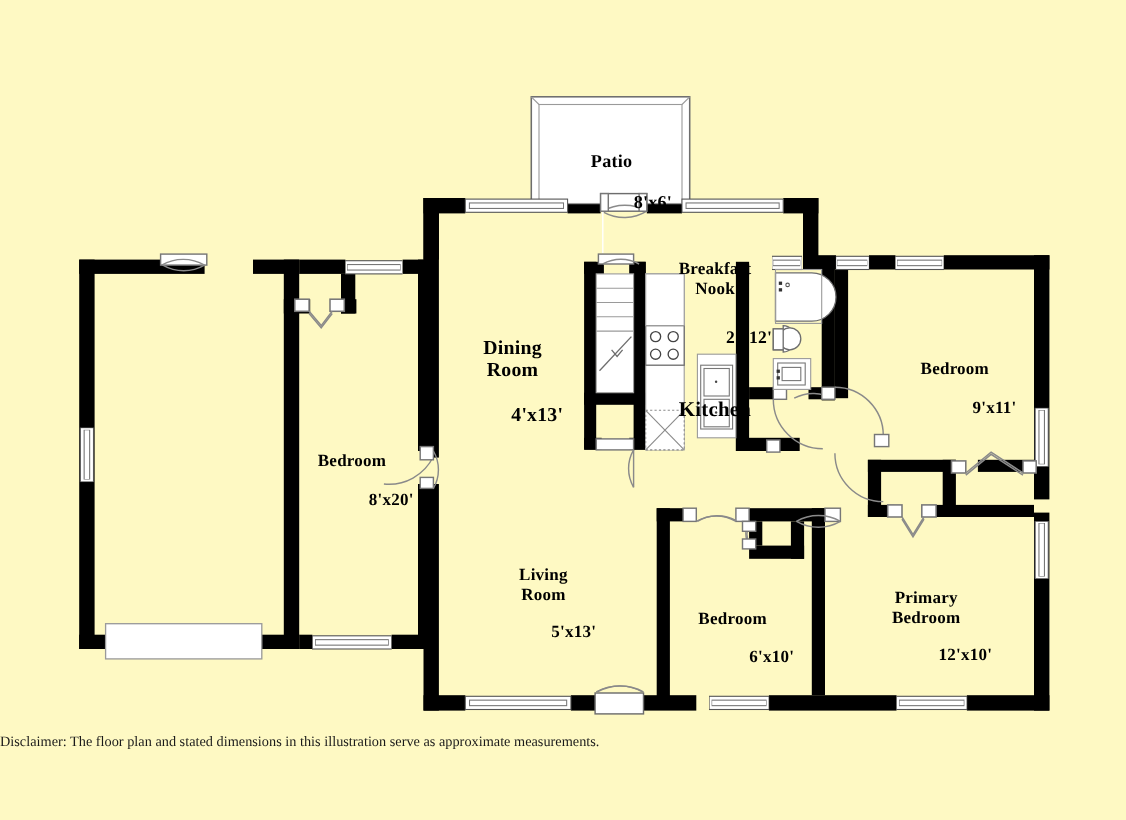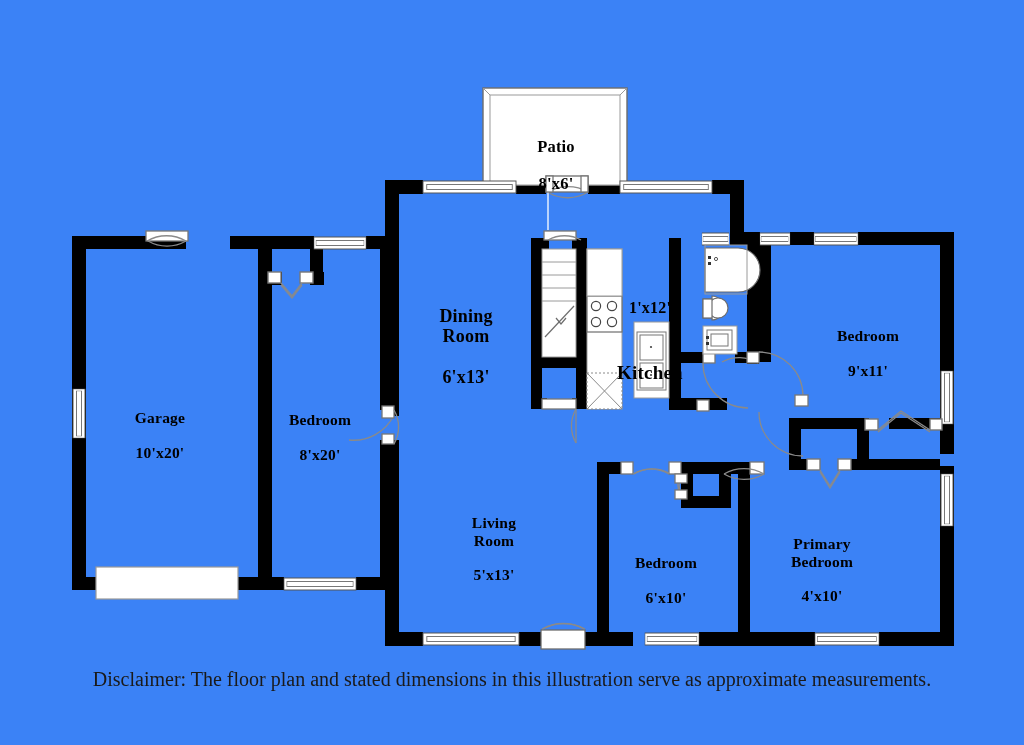--- a/index.html
+++ b/index.html
@@ -1,42 +1,42 @@
 <!DOCTYPE html>
 <html><head>
 <meta charset="utf-8">
 <style>
   html,body{margin:0;padding:0;background:#ffffff;}
   body{
     width:1024px;height:745px;overflow:hidden;
     font-family:"Liberation Serif", serif;
     color:#000;
   }
-  #plan{position:relative;width:1024px;height:745px;background:#3b82f6;}
+  #plan{position:relative;width:1024px;height:745px;background:#fef9c3;}
   svg#floor{position:absolute;left:0;top:0;width:1024px;height:745px;display:block;}
 
   .room-label{
     position:absolute;
     text-align:center;
     font-family:"Liberation Serif", serif;
     font-weight:bold;
     color:#000;
     line-height:1.12;
     white-space:pre-line;
     letter-spacing:.2px;
   }
   .room-label .nm{display:block;}
-  .room-label .dm{display:block;}
+  .room-label .dm{display:block;text-align:right;}
 
   #disclaimer{
     position:absolute;
     left:0;right:0;top:666px;
-    text-align:center;
+    text-align:left;
     font-family:"Liberation Serif", serif;
-    font-size:20px;
+    font-size:13px;
     line-height:1.30;
     color:#1a1a1a;
   }
   #disclaimer .l2{display:block;}
 </style>
 </head>
 <body>
 
 <div id="plan">
 
@@ -339,63 +339,63 @@
       <rect x="96" y="567" width="142" height="32" fill="#fff" stroke="#9a9a9a" stroke-width="1.2"></rect>
     </g>
 
   </svg>
 
   <div class="room-label" style="left:501px;top:120px;width:110px;font-size:16.5px;">
     <span class="nm">Patio</span>
     <span class="dm">8'x6'</span>
   </div>
 
+  <div class="room-label" style="left:600px;top:219px;width:100px;font-size:15.5px;">
+    <span class="nm">Breakfast
+Nook</span>
+  </div>
   <div class="room-label" style="left:598px;top:281px;width:104px;font-size:16px;">
-    <span class="dm">1'x12'</span>
+    <span class="dm">2'x12'</span>
   </div>
 
   <div class="room-label" style="left:608px;top:341px;width:84px;font-size:19px;">
     <span class="nm">Kitchen</span>
   </div>
 
   <div class="room-label" style="left:420px;top:286px;width:92px;font-size:18px;">
     <span class="nm">Dining
 Room</span>
-    <span class="dm">6'x13'</span>
+    <span class="dm">4'x13'</span>
   </div>
 
   <div class="room-label" style="left:446px;top:497px;width:96px;font-size:15.5px;">
     <span class="nm">Living
 Room</span>
     <span class="dm">5'x13'</span>
   </div>
 
-  <div class="room-label" style="left:104px;top:392px;width:112px;font-size:15.5px;">
-    <span class="nm">Garage</span>
-    <span class="dm">10'x20'</span>
-  </div>
 
   <div class="room-label" style="left:264px;top:394px;width:112px;font-size:15.5px;">
     <span class="nm">Bedroom</span>
     <span class="dm">8'x20'</span>
   </div>
 
   <div class="room-label" style="left:812px;top:310px;width:112px;font-size:15.5px;">
     <span class="nm">Bedroom</span>
     <span class="dm">9'x11'</span>
   </div>
 
   <div class="room-label" style="left:610px;top:537px;width:112px;font-size:15.5px;">
     <span class="nm">Bedroom</span>
     <span class="dm">6'x10'</span>
   </div>
 
-  <div class="room-label" style="left:762px;top:518px;width:120px;font-size:15.5px;">
+  <div class="room-label" style="left:782px;top:518px;width:120px;font-size:15.5px;">
     <span class="nm">Primary
 Bedroom</span>
-    <span class="dm">4'x10'</span>
+    <span class="dm">12'x10'</span>
   </div>
 
   <div id="disclaimer">
     <span>Disclaimer: The floor plan and stated dimensions in this illustration serve as approximate measurements.</span>
   </div>
 
 </div>
 
 </body></html>

